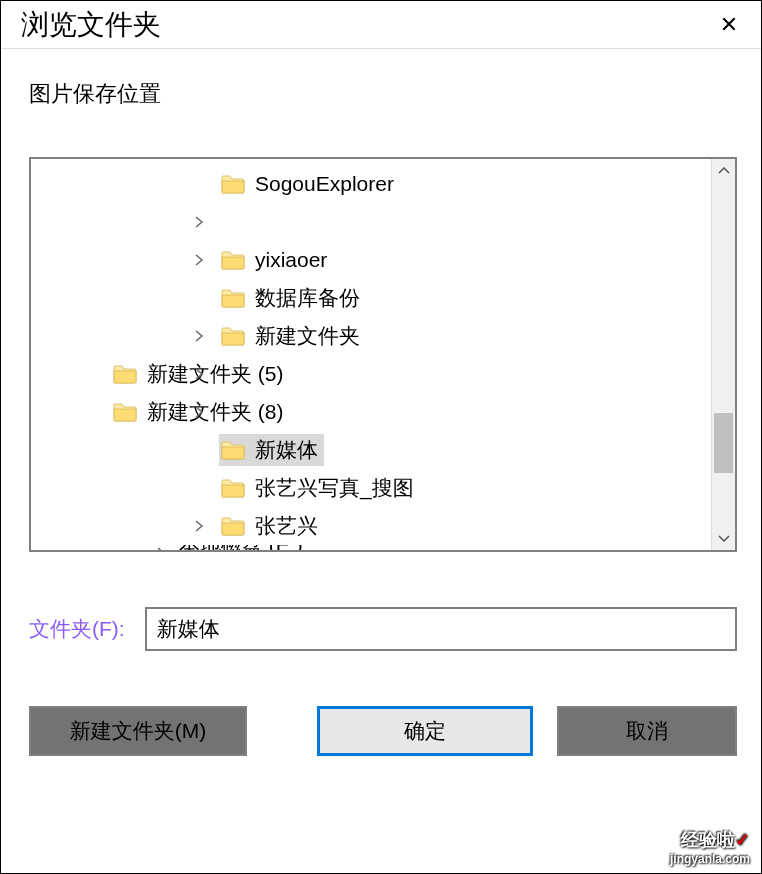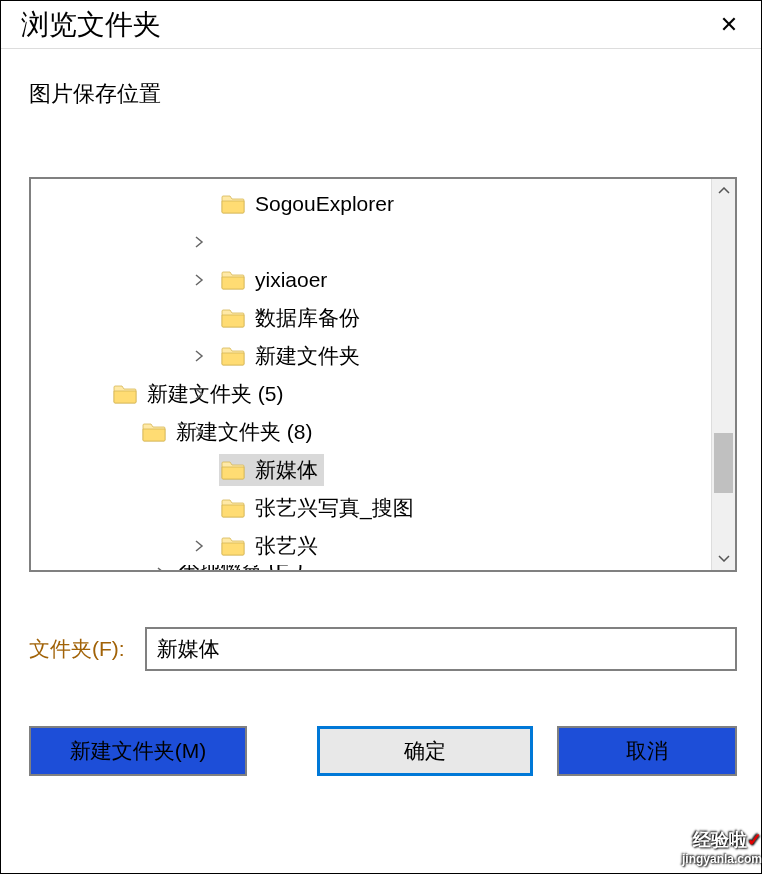--- a/index.html
+++ b/index.html
@@ -36,21 +36,21 @@
       font-size: 22px;
       cursor: pointer;
       font-family: Arial, sans-serif;
     }
     .content {
       padding: 30px 24px 20px 28px;
     }
     .subtitle {
       font-size: 22px;
       color: #000;
-      margin-bottom: 68px;
+      margin-bottom: 48px;
     }
     .tree-box {
       border: 2px solid #808080;
       height: 395px;
       position: relative;
       overflow: hidden;
       background: #fff;
     }
     .tree-content {
       padding: 6px 0;
@@ -133,42 +133,42 @@
       cursor: pointer;
     }
     .folder-row {
       display: flex;
       align-items: center;
       margin-top: 55px;
       gap: 20px;
     }
     .folder-label {
       font-size: 21px;
-      color: #a16207;
+      color: #8b5cf6;
       white-space: nowrap;
     }
     .folder-input {
       flex: 1;
       height: 44px;
       border: 2px solid #808080;
       font-size: 21px;
       padding: 0 10px;
       font-family: inherit;
     }
     .button-row {
       display: flex;
       margin-top: 55px;
       gap: 24px;
       align-items: center;
     }
     .btn {
       height: 50px;
       font-size: 21px;
       font-family: inherit;
-      background: #1d4ed8;
+      background: #737373;
       border: 2px solid #808080;
       cursor: pointer;
       display: flex;
       align-items: center;
       justify-content: center;
     }
     .btn-newfolder {
       width: 218px;
     }
     .spacer {
@@ -177,21 +177,21 @@
     .btn-ok {
       width: 216px;
       border: 3px solid #0078d7;
       background: #e8e8e8;
     }
     .btn-cancel {
       width: 180px;
     }
     .watermark {
       position: absolute;
-      right: 0;
+      right: 12px;
       bottom: 8px;
       font-size: 12px;
       color: #fff;
       text-shadow: 1px 1px 2px #000, -1px -1px 2px #000;
       font-weight: bold;
       text-align: right;
       line-height: 1.2;
       pointer-events: none;
     }
     .watermark .top {
@@ -276,21 +276,21 @@
             </svg>
           </span>
           <span class="label-wrap">
             <span class="folder-icon"><svg class="folder-svg" viewBox="0 0 24 20">
                 <path d="M1 3 L1 18 C1 18.5 1.5 19 2 19 L22 19 C22.5 19 23 18.5 23 18 L23 6 C23 5.5 22.5 5 22 5 L11 5 L9 2 L2 2 C1.5 2 1 2.5 1 3 Z" fill="#ffe9a6" stroke="#d6b656" stroke-width="0.8"></path>
                 <path d="M1 7 L23 7 L23 18 C23 18.5 22.5 19 22 19 L2 19 C1.5 19 1 18.5 1 18 Z" fill="#ffdc73" stroke="#d6b656" stroke-width="0.8"></path>
               </svg></span>
             <span>新建文件夹 (5)</span>
           </span>
         </div>
-        <div class="tree-item" style="padding-left: 109px;">
+        <div class="tree-item" style="padding-left: 80px;">
           <span class="chevron">
             <svg width="10" height="14" viewBox="0 0 10 14">
               <path d="M2 2 L8 7 L2 12" fill="none" stroke="#666" stroke-width="1.5"></path>
             </svg>
           </span>
           <span class="label-wrap">
             <span class="folder-icon"><svg class="folder-svg" viewBox="0 0 24 20">
                 <path d="M1 3 L1 18 C1 18.5 1.5 19 2 19 L22 19 C22.5 19 23 18.5 23 18 L23 6 C23 5.5 22.5 5 22 5 L11 5 L9 2 L2 2 C1.5 2 1 2.5 1 3 Z" fill="#ffe9a6" stroke="#d6b656" stroke-width="0.8"></path>
                 <path d="M1 7 L23 7 L23 18 C23 18.5 22.5 19 22 19 L2 19 C1.5 19 1 18.5 1 18 Z" fill="#ffdc73" stroke="#d6b656" stroke-width="0.8"></path>
               </svg></span>

